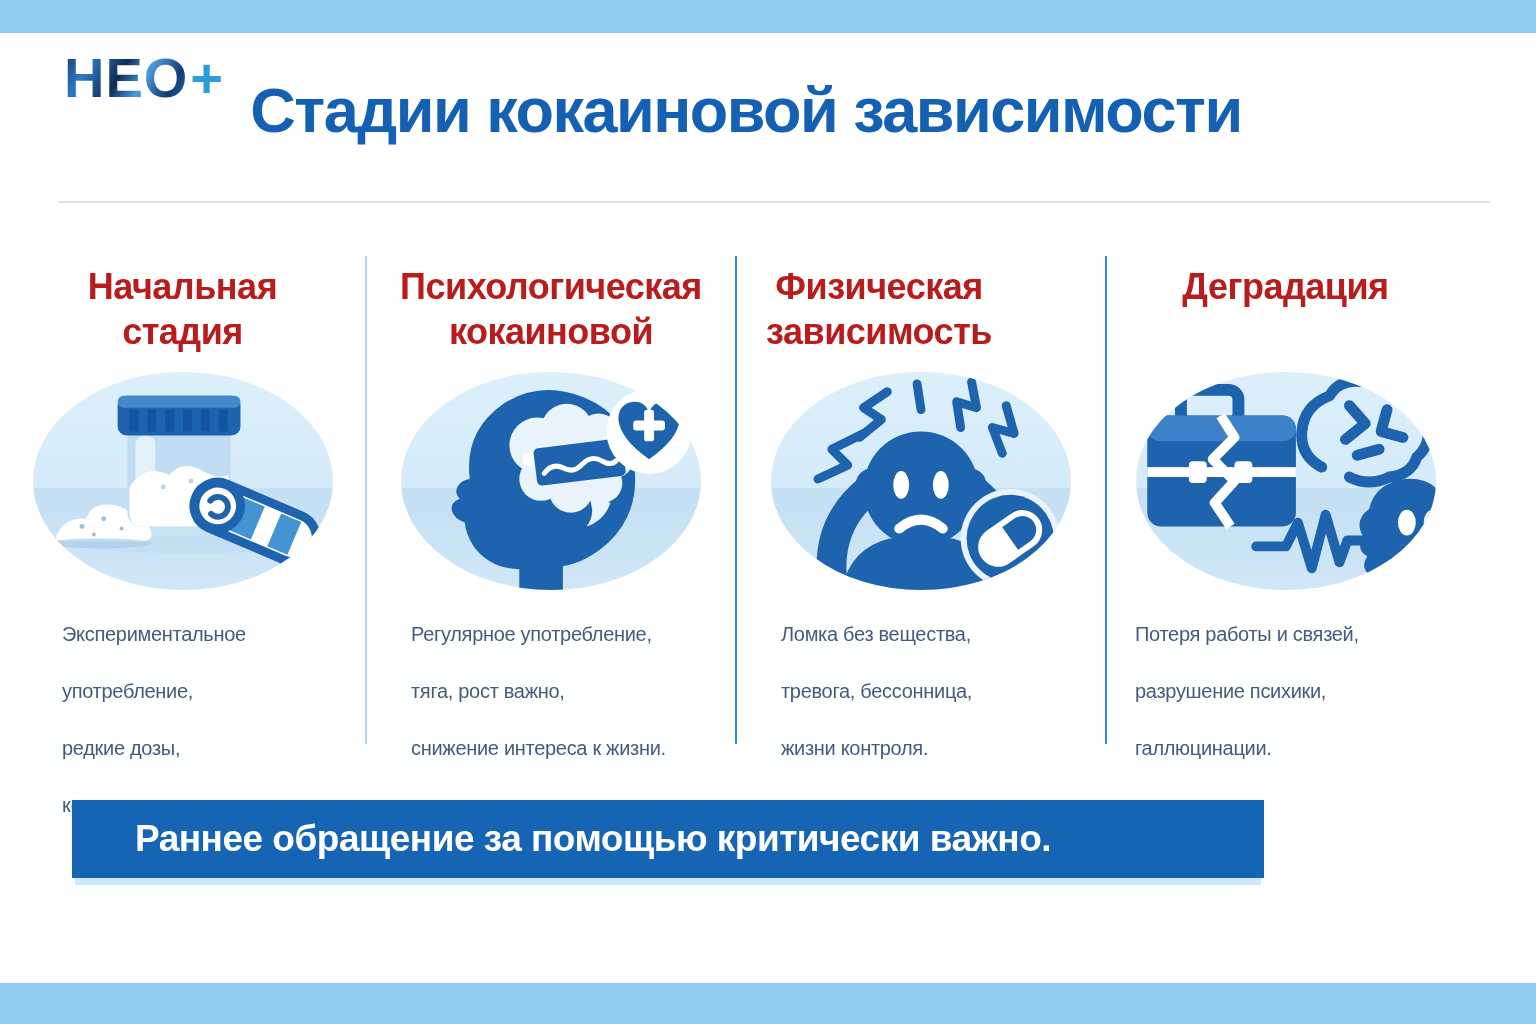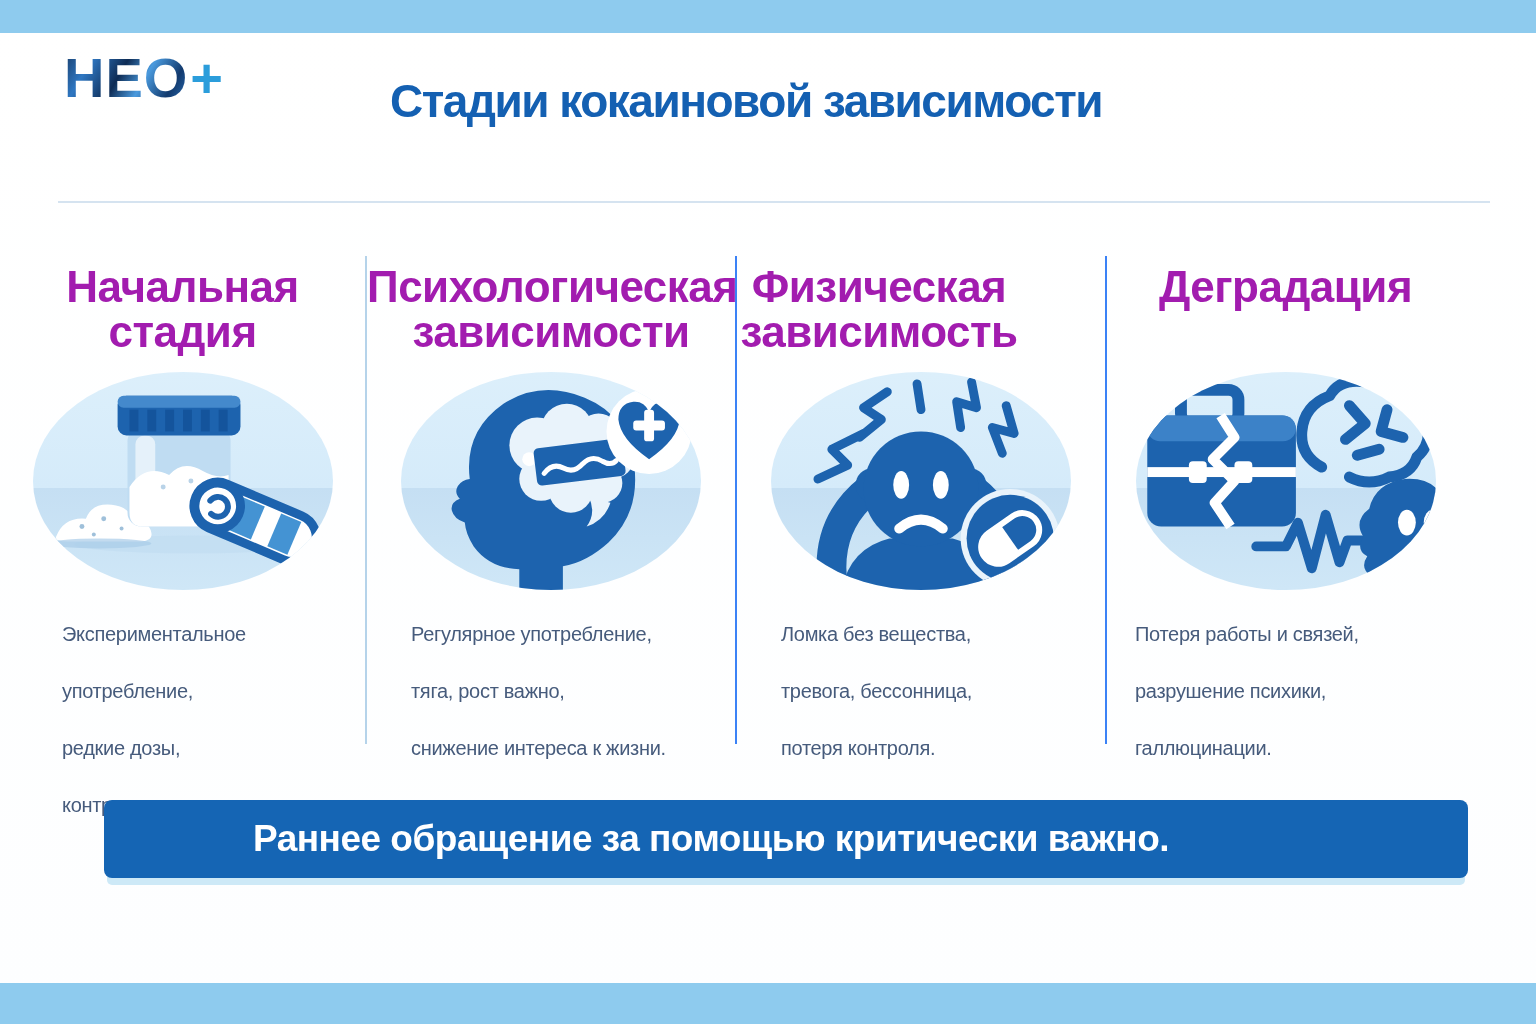--- a/index.html
+++ b/index.html
@@ -14,54 +14,54 @@
 
   .logo{position:absolute;top:50px;left:24px;font-size:56px;font-weight:bold;letter-spacing:1px;line-height:1;}
   .logo .word{
     background:linear-gradient(120deg,#16355e 0%,#2f77c2 22%,#0e2c55 45%,#4a9ade 62%,#123a6e 82%,#2f77c2 100%);
     -webkit-background-clip:text;background-clip:text;color:transparent;margin-left:40px;
   }
   .logo .plus{color:#2b9ddb;margin-left:2px;}
 
   .page-title{
     position:absolute;top:74px;left:0;width:1536px;box-sizing:border-box;padding-right:44px;
-    text-align:center;font-size:46px;font-weight:bold;color:#1460b2;letter-spacing:-1.5px;
+    text-align:center;font-size:63px;font-weight:bold;color:#1460b2;letter-spacing:-1.5px;
   }
   .title-divider{position:absolute;top:201px;left:58px;width:1432px;height:2px;background:#d5e3f0;}
 
   .stages{position:absolute;top:256px;left:0;width:1536px;height:488px;display:flex;}
   .stage{box-sizing:border-box;}
   .stage.s1{width:365px;}
   .stage.s2{width:370px;border-left:2px solid #b5d3ea;}
   .stage.s3{width:370px;border-left:2px solid #3b82f6;}
   .stage.s4{width:429px;border-left:2px solid #3b82f6;padding-right:70px;}
 
   .stage-heading{
     height:104px;box-sizing:border-box;padding-top:8px;
-    text-align:center;font-size:44px;line-height:45px;font-weight:bold;color:#a21caf;
+    text-align:center;font-size:36px;line-height:45px;font-weight:bold;color:#b91c1c;
     white-space:pre;letter-spacing:-0.5px;
   }
   .stage.s3 .stage-heading{padding-right:84px;}
 
   .icon-ellipse{
     width:300px;height:218px;margin:12px auto 0;border-radius:50%;overflow:hidden;position:relative;
     background:linear-gradient(180deg,#dceffb 0%,#d5ebfa 53%,#c5dff3 53%,#cfe7f7 100%);
   }
   .icon-ellipse svg{position:absolute;left:0;top:0;}
 
   .stage-desc{
     margin-top:16px;font-size:20px;line-height:57px;color:#465b7c;white-space:pre;letter-spacing:-0.3px;
   }
   .stage.s1 .stage-desc{padding-left:62px;}
   .stage.s2 .stage-desc{padding-left:44px;}
   .stage.s3 .stage-desc{padding-left:44px;}
   .stage.s4 .stage-desc{padding-left:28px;}
 
   .banner{
-    position:absolute;left:104px;top:800px;width:1364px;height:78px;background:#1565b4;border-radius:8px;
+    position:absolute;left:72px;top:800px;width:1192px;height:78px;background:#1565b4;border-radius:0;
     box-shadow:0 10px 0 -3px #cde9f7;display:flex;align-items:center;justify-content:center;
   }
   .banner-text{
     color:#ffffff;font-size:37px;font-weight:bold;letter-spacing:-0.5px;
     margin-right:150px;white-space:nowrap;
   }
 </style>
 </head>
 <body>
 
@@ -114,21 +114,21 @@
       </svg>
     </div>
     <div class="stage-desc">Экспериментальное
 употребление,
 редкие дозы,
 контроль сохраняется.</div>
   </div>
 
   <div class="stage s2">
     <div class="stage-heading">Психологическая
-зависимости</div>
+кокаиновой</div>
     <div class="icon-ellipse">
       <svg width="300" height="218" viewBox="0 0 300 220">
         <path d="M118 220 L118 199 Q88 198 72 176 Q64 164 63 152 Q52 148 50 140 Q48 132 58 128 Q52 122 56 115 Q60 109 68 108 Q62 60 102 32 Q140 8 184 26 Q228 44 234 94 Q240 142 208 172 Q186 192 162 196 L162 220 Z" fill="#1d63ae"></path>
         <g fill="#e9f3fb">
           <circle cx="136" cy="74" r="28"></circle>
             <circle cx="166" cy="58" r="26"></circle>
             <circle cx="198" cy="64" r="22"></circle>
             <circle cx="214" cy="88" r="19"></circle>
             <circle cx="202" cy="112" r="20"></circle>
             <circle cx="170" cy="120" r="22"></circle>
@@ -175,21 +175,21 @@
         <circle cx="240" cy="168" r="50" fill="#e9f3fb"></circle>
         <circle cx="240" cy="168" r="44" fill="#1d63ae"></circle>
         <g transform="rotate(-35 240 168)">
           <rect x="208" y="151" width="64" height="34" rx="17" fill="none" stroke="#ffffff" stroke-width="6"></rect>
           <path d="M240 151 L240 185 L225 185 Q208 185 208 168 Q208 151 225 151 Z" fill="#ffffff"></path>
         </g>
       </svg>
     </div>
     <div class="stage-desc">Ломка без вещества,
 тревога, бессонница,
-потеря контроля.</div>
+жизни контроля.</div>
   </div>
 
   <div class="stage s4">
     <div class="stage-heading">Деградация</div>
     <div class="icon-ellipse">
       <svg width="300" height="218" viewBox="0 0 300 220">
         <rect x="44" y="18" width="58" height="34" rx="10" fill="none" stroke="#1d63ae" stroke-width="12"></rect>
         <rect x="10" y="44" width="150" height="112" rx="14" fill="#1d63ae"></rect>
         <rect x="10" y="44" width="150" height="26" rx="13" fill="#3c82c8"></rect>
         <rect x="10" y="96" width="150" height="10" fill="#ffffff"></rect>

